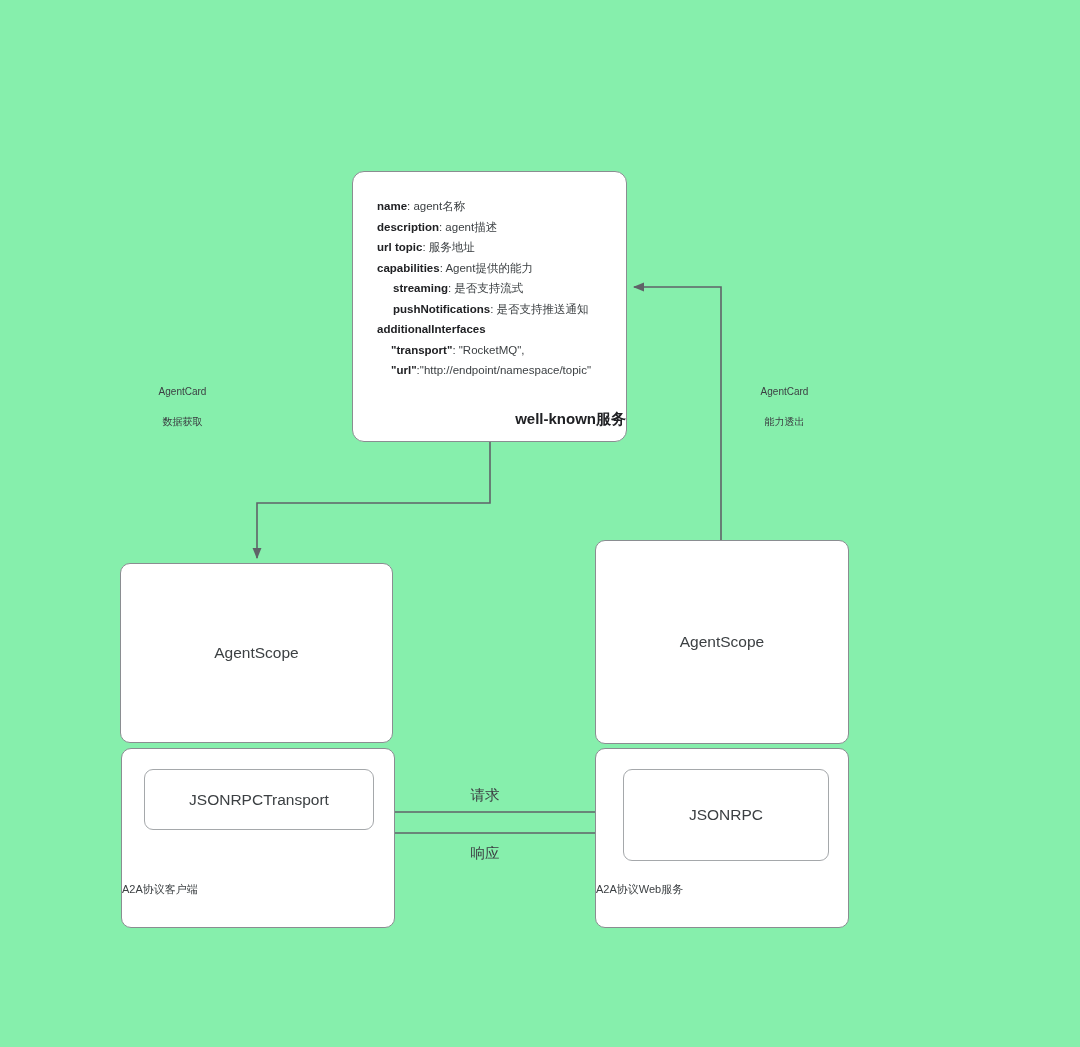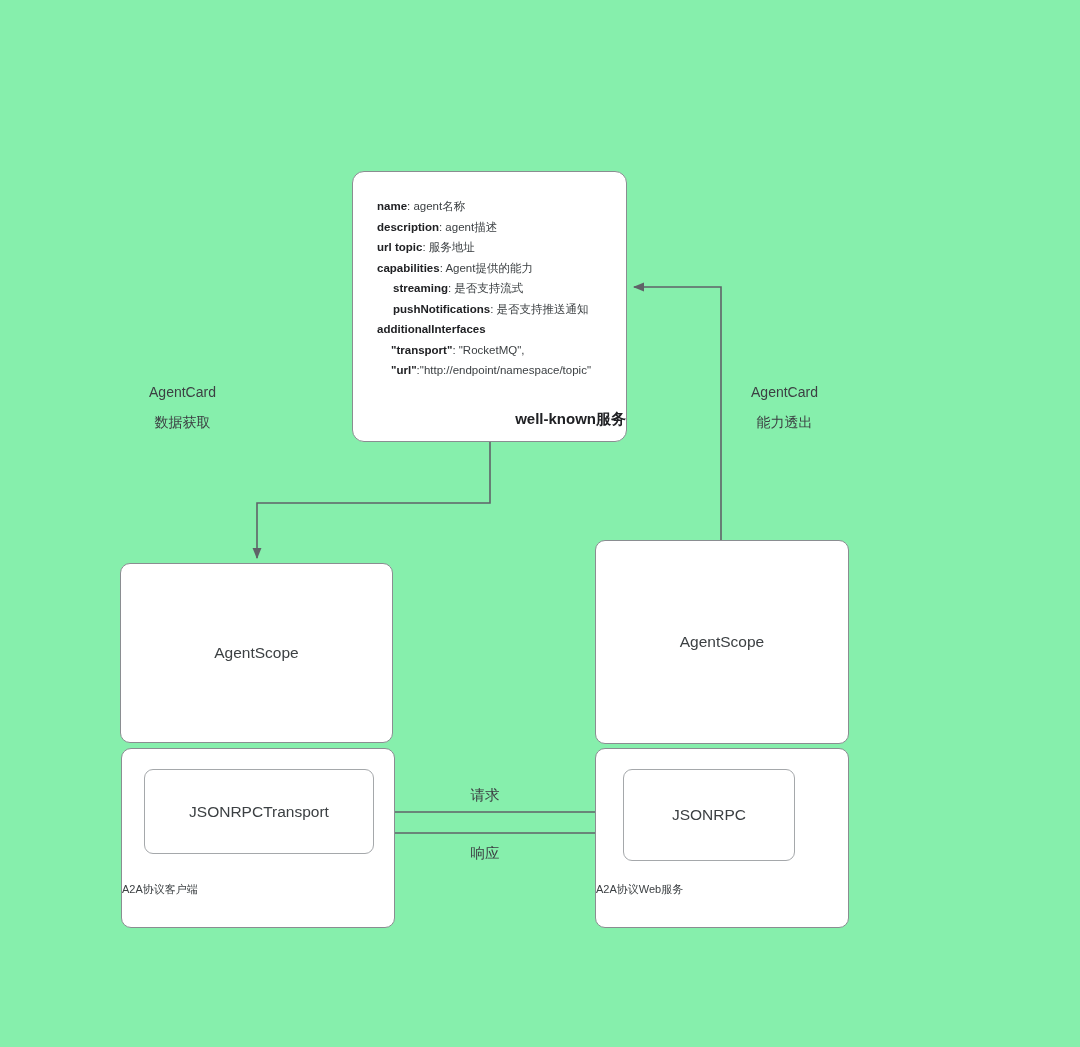--- a/index.html
+++ b/index.html
@@ -94,46 +94,46 @@
     position: absolute;
     left: 0; right: 0;
     bottom: 30px;
     font-size: 11px;
     color: #3c4043;
   }
 
   
   #jsonrpc-transport {
     left: 22px; top: 20px;
-    width: 230px; height: 85px;
+    width: 230px; height: 61px;
     border: 1.4px solid #a5a8ab;
     border-radius: 9px;
   }
   #jsonrpc-webservice {
     left: 27px; top: 20px;
-    width: 172px; height: 92px;
+    width: 206px; height: 92px;
     border: 1.4px solid #a5a8ab;
     border-radius: 9px;
     padding-left: 43px;
   }
   .inner-label {
     position: absolute;
     left: 0; right: 0; top: 50%;
     transform: translateY(-50%);
     text-align: center;
     font-size: 15.5px;
     line-height: 24px;
     color: #3c4043;
   }
 
   
   .side-label {
     position: absolute;
     text-align: center;
-    font-size: 14px;
+    font-size: 10px;
     line-height: 30px;
     color: #3c4043;
     white-space: nowrap;
   }
   #label-left  { left: 120px; top: 377px; width: 125px; }
   #label-right { left: 722px; top: 377px; width: 125px; }
 
   .edge-label {
     position: absolute;
     text-align: center;

